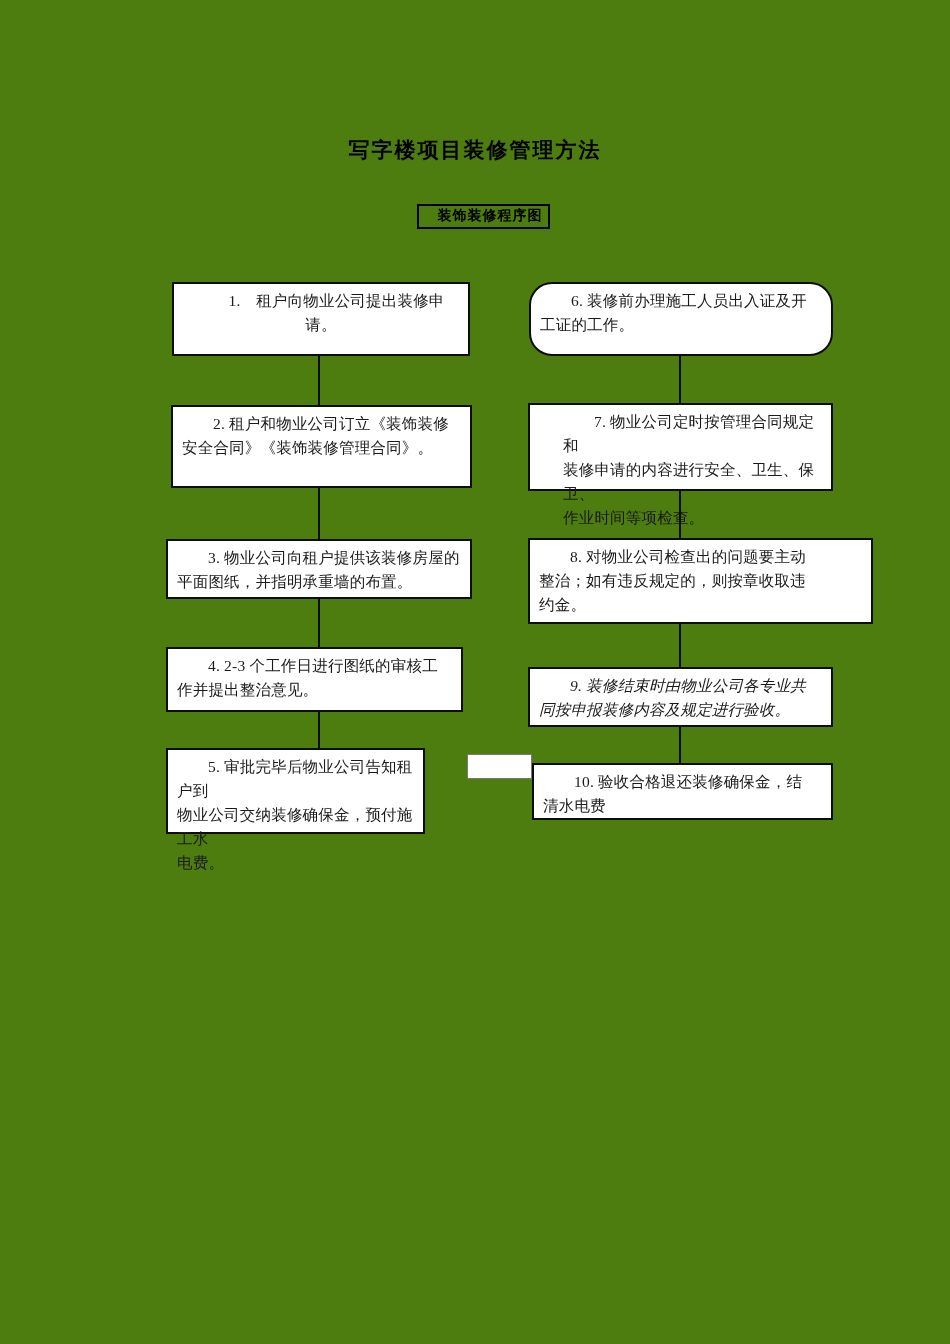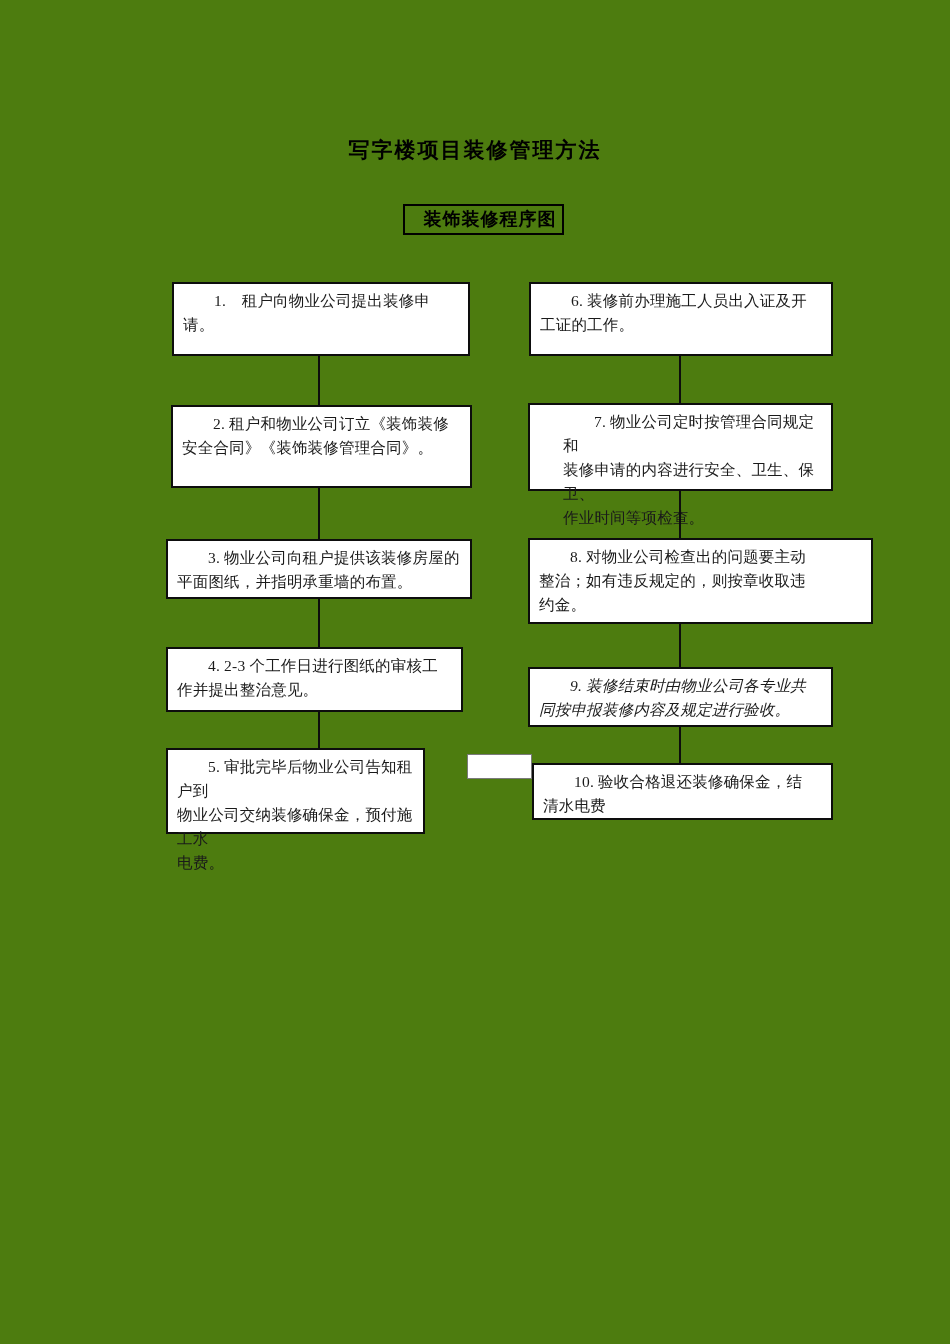--- a/index.html
+++ b/index.html
@@ -28,21 +28,21 @@
     position: absolute;
     top: 204px;
     left: 0;
     width: 100%;
     text-align: center;
   }
   .heading-box {
     display: inline-block;
     border: 2px solid #000000;
     padding: 1px 5px 2px 19px;
-    font-size: 18px;
+    font-size: 14px;
     font-weight: bold;
     letter-spacing: 1px;
     color: #000000;
     margin-left: 16px;
   }
   .fbox {
     position: absolute;
     border: 2px solid #0d0d0d;
     background: #ffffff;
   }
@@ -71,42 +71,42 @@
 <body>
 
 <div class="page">
 
   <div class="doc-title">写字楼项目装修管理方法</div>
 
   <div class="heading-wrap">
     <span class="heading-box">装饰装修程序图</span>
   </div>
 
-  <div class="fbox" style="left:172px; top:282px; width:298px; height:74px;">
+  <div class="fbox" style="left:172px; top:282px; width:298px; height:74px;text-align:center;">
     <p class="ftext">1.　租户向物业公司提出装修申请。</p>
   </div>
   <div class="fbox" style="left:171px; top:405px; width:301px; height:83px;">
     <p class="ftext">2. 租户和物业公司订立《装饰装修
 安全合同》《装饰装修管理合同》。</p>
   </div>
   <div class="fbox" style="left:166px; top:539px; width:306px; height:60px;">
     <p class="ftext">3. 物业公司向租户提供该装修房屋的
 平面图纸，并指明承重墙的布置。</p>
   </div>
   <div class="fbox" style="left:166px; top:647px; width:297px; height:65px;">
     <p class="ftext">4. 2-3 个工作日进行图纸的审核工
 作并提出整治意见。</p>
   </div>
   <div class="fbox" style="left:166px; top:748px; width:259px; height:86px;">
     <p class="ftext">5. 审批完毕后物业公司告知租户到
 物业公司交纳装修确保金，预付施工水
 电费。</p>
   </div>
 
-  <div class="fbox" style="left:529px; top:282px; width:304px; height:74px;">
+  <div class="fbox" style="left:529px; top:282px; width:304px; height:74px;border-radius:23px;">
     <p class="ftext">6. 装修前办理施工人员出入证及开
 工证的工作。</p>
   </div>
   <div class="fbox" style="left:528px; top:403px; width:305px; height:88px;padding-left:24px;">
     <p class="ftext">7. 物业公司定时按管理合同规定和
 装修申请的内容进行安全、卫生、保卫、
 作业时间等项检查。</p>
   </div>
   <div class="fbox" style="left:528px; top:538px; width:345px; height:86px;">
     <p class="ftext">8. 对物业公司检查出的问题要主动

